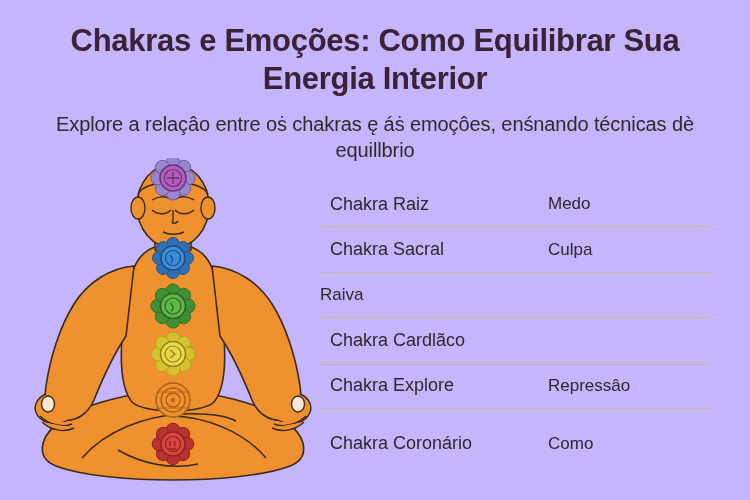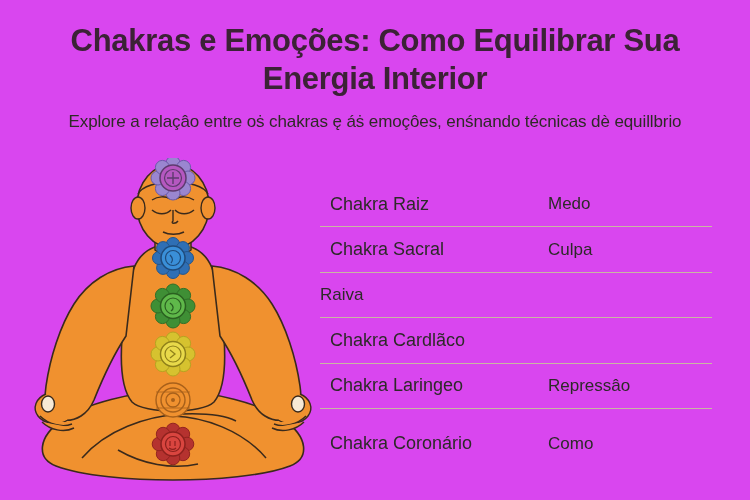--- a/index.html
+++ b/index.html
@@ -5,40 +5,40 @@
   * { margin:0; padding:0; box-sizing:border-box; }
   html, body {
     width:750px; height:500px;
     overflow:hidden;
     background:#f7e9d5;
     font-family:"Liberation Sans", sans-serif;
   }
   #stage {
     position:relative;
     width:750px; height:500px;
-    background:#d946ef;
+    background:#c4b5fd;
   }
 
   
   #header {
     position:absolute;
     top:22px; left:0; width:750px;
     text-align:center;
   }
   #title {
     font-size:31px;
     font-weight:bold;
     line-height:1.22;
     letter-spacing:-0.3px;
     color:#3c2236;
     padding:0 32px;
   }
   #subtitle {
     margin-top:13px;
-    font-size:17px;
+    font-size:20px;
     line-height:1.33;
     color:#2e2a26;
     padding:0 26px;
     letter-spacing:-0.1px;
   }
 
   
   #table {
     position:absolute;
     left:320px; top:182px;
@@ -266,21 +266,21 @@
       <div class="cell-name">Chakra Sacral</div>
       <div class="cell-emotion">Culpa</div>
     </div>
     <div class="row">
       <div class="cell-emotion">Raiva</div>
     </div>
     <div class="row">
       <div class="cell-name">Chakra Cardlãco</div>
     </div>
     <div class="row">
-      <div class="cell-name">Chakra Laringeo</div>
+      <div class="cell-name">Chakra Explore</div>
       <div class="cell-emotion">Repressâo</div>
     </div>
     <div class="row">
       <div class="cell-name">Chakra Coronário</div>
       <div class="cell-emotion">Como</div>
     </div>
   </div>
 
 </div>
 

